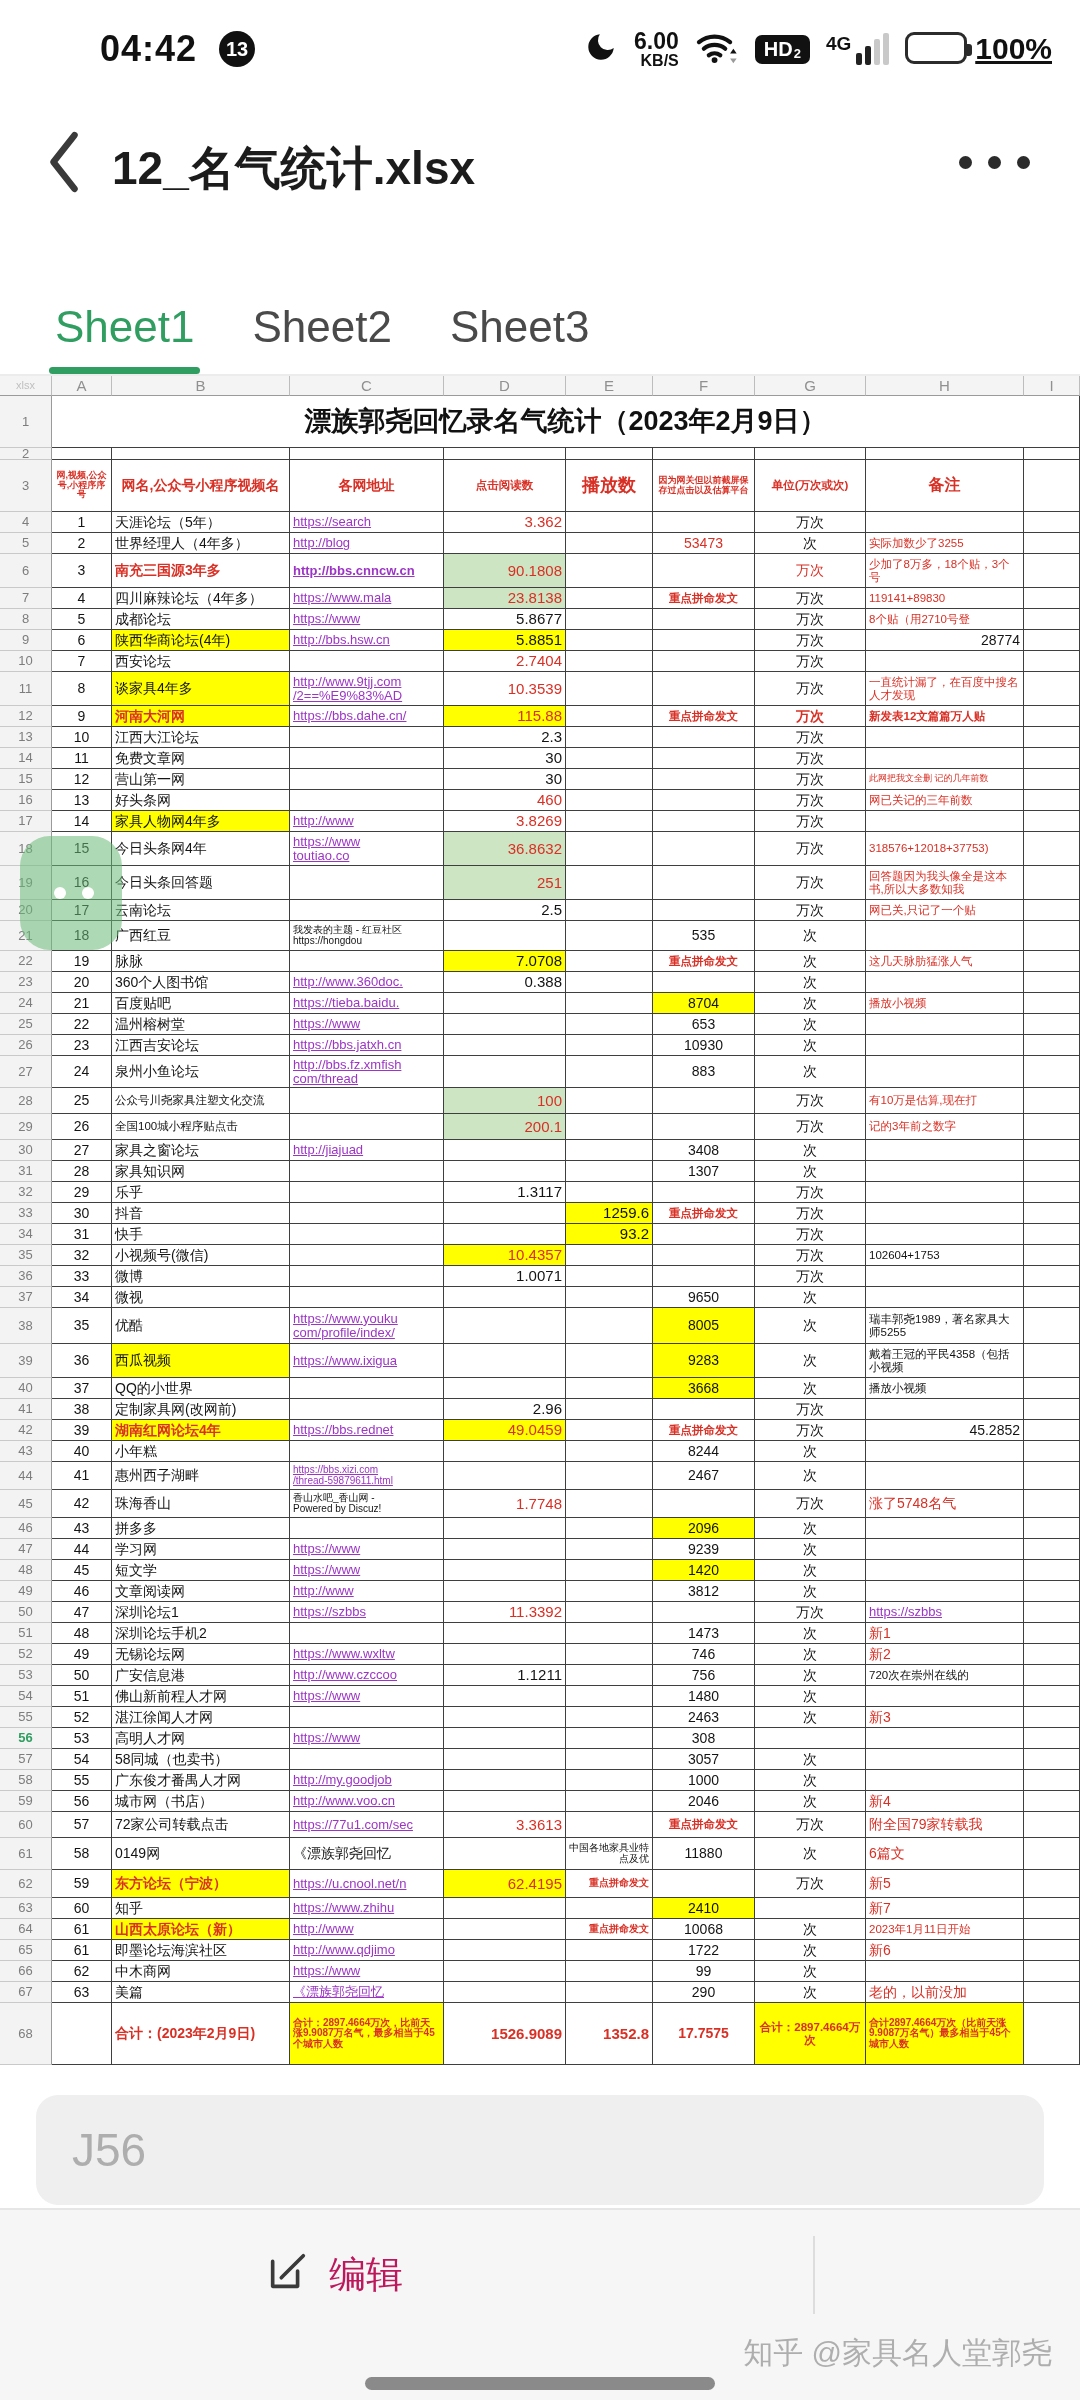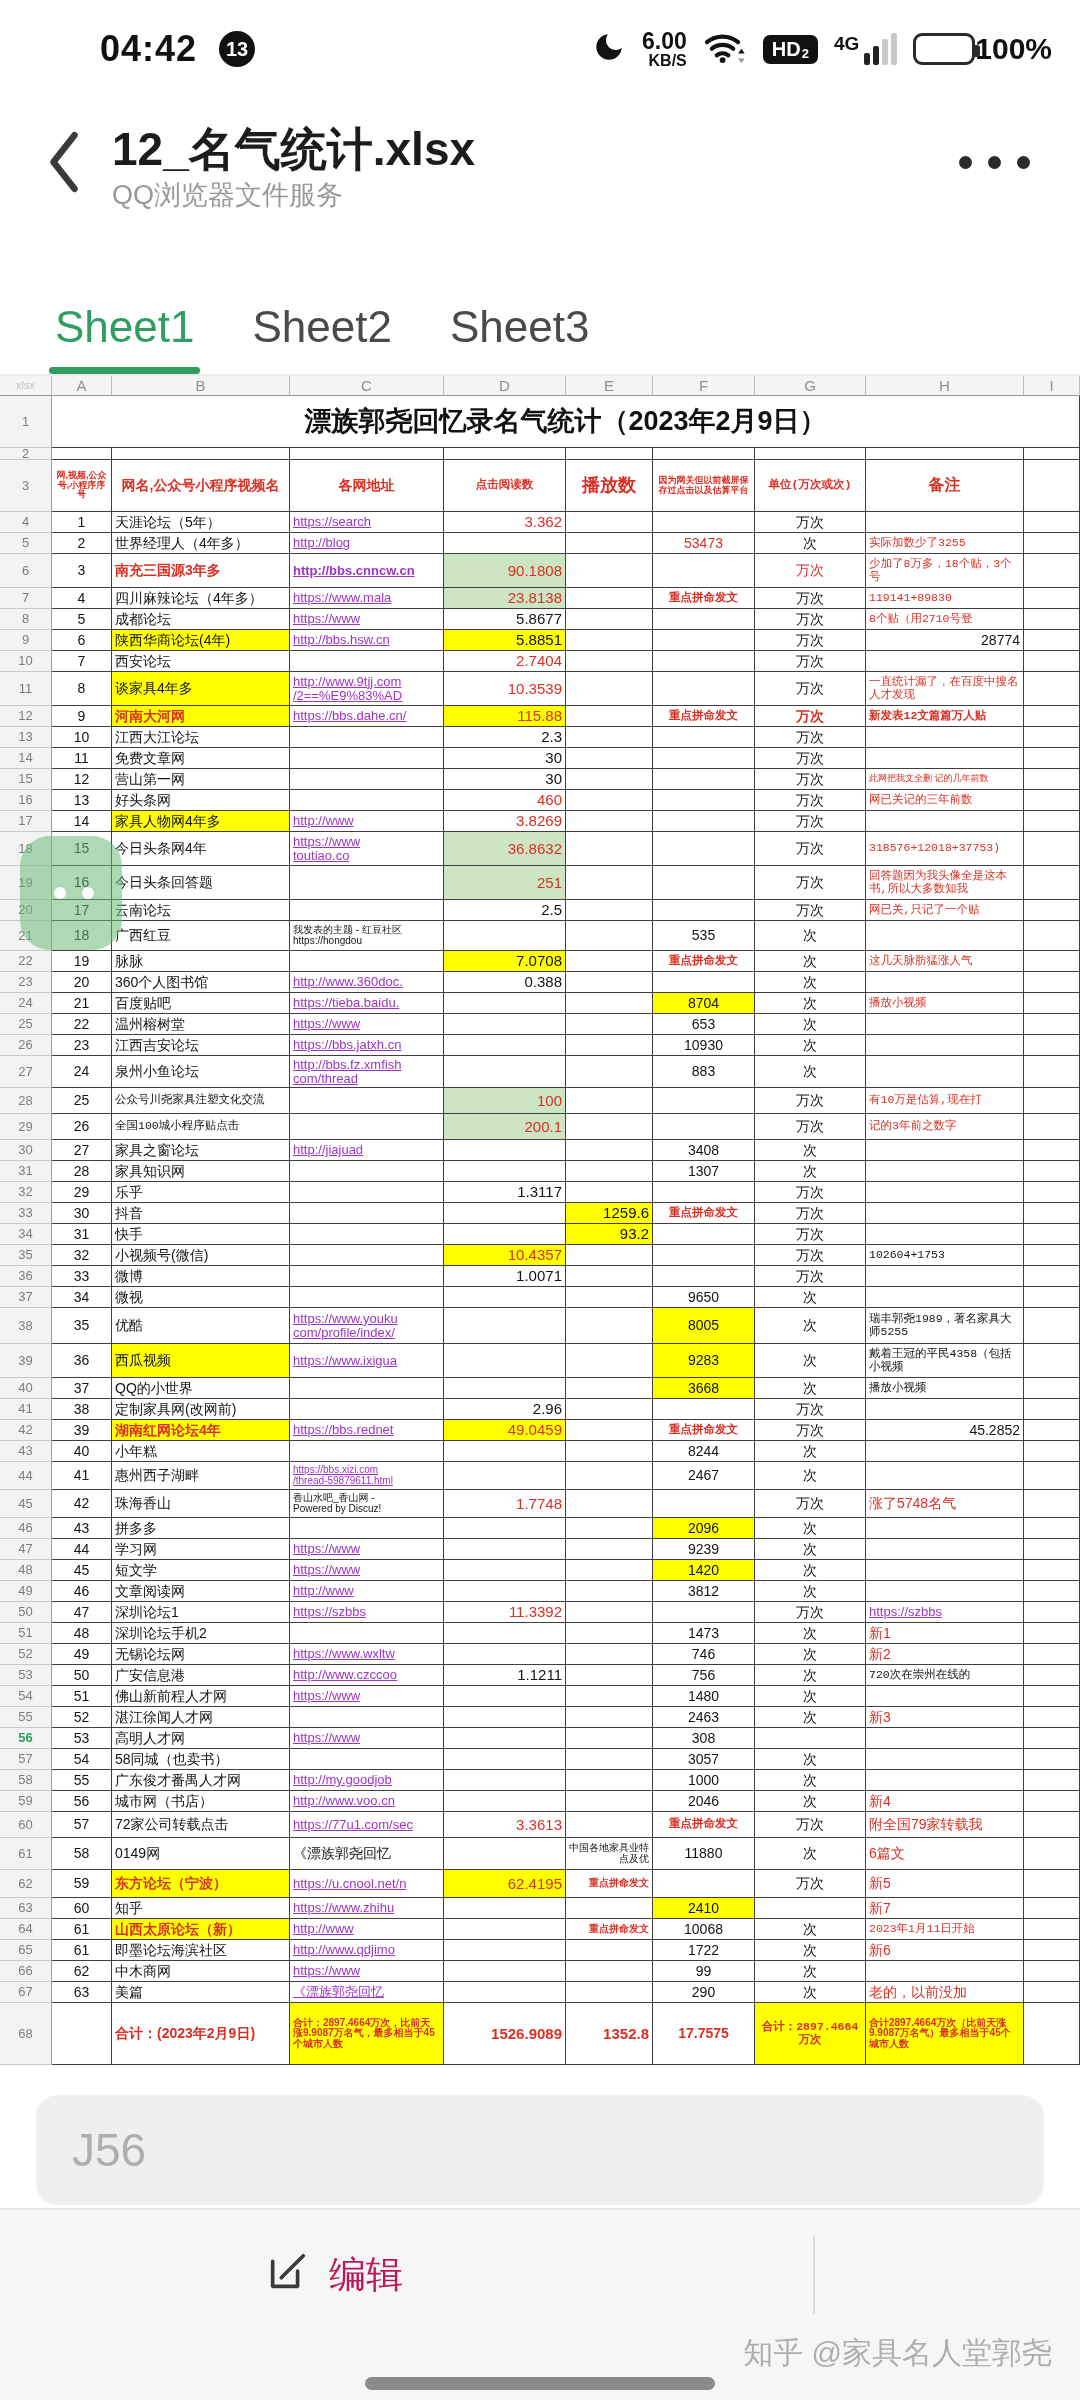--- a/index.html
+++ b/index.html
@@ -12,21 +12,21 @@
             font-size:20px;font-weight:700;display:flex;align-items:center;justify-content:center;}
   .sb-right{margin-left:auto;display:flex;align-items:center;gap:16px;}
   .sb-speed{text-align:right;line-height:1;}
   .sb-speed .v{font-size:23px;font-weight:700;}
   .sb-speed .u{font-size:16px;font-weight:600;}
   .hd-badge{background:#111;color:#fff;border-radius:7px;padding:3px 9px;font-size:20px;font-weight:700;display:flex;align-items:flex-end;}
   .hd-badge .sub{font-size:13px;margin-left:1px;}
   .sig{display:flex;align-items:flex-end;gap:3px;}
   .sig .lbl{font-size:19px;font-weight:700;margin-right:2px;align-self:flex-start;}
   .sig .bar{width:6px;border-radius:2px;}
-  .batt-wrap{display:flex;align-items:center;}
+  .batt-wrap{display:flex;align-items:flex-start;gap:8px;text-decoration:underline;}
   .batt{width:62px;height:32px;border:3px solid #2b2b2b;border-radius:9px;position:relative;padding:3px;box-sizing:border-box;}
   .batt .fill{width:100%;height:100%;border-radius:4px;}
   .batt:after{content:"";position:absolute;right:-8px;top:9px;width:5px;height:12px;background:#2b2b2b;border-radius:0 3px 3px 0;}
   .batt-pct{font-size:30px;font-weight:600;}
   
   .navbar{height:148px;display:flex;align-items:center;padding:0 40px 0 40px;box-sizing:border-box;}
   .back{width:46px;height:70px;flex:0 0 auto;}
   .nav-titles{margin-left:26px;min-width:0;margin-top:12px;}
   .nav-title{font-size:46px;font-weight:700;color:#1c1c1c;line-height:1.15;}
   .nav-sub{font-size:27px;color:#9a9a9a;margin-top:2px;}
@@ -52,21 +52,21 @@
                  border-right:1px solid #bdbdbd;border-bottom:1px solid #9a9a9a;}
   .letters .corner{font-size:11px;color:#c0c0c0;}
   .letters{height:20px;}
   .title-row{height:52px;}
   .title-cell{grid-column:2/11;justify-content:center;text-align:center;font-size:27px;font-weight:700;color:#111;}
   .r{color:#d93025;}
   .lk{color:#9c35c4;text-decoration:underline;font-size:13px;}
   .yb{background:#ffff00;}
   .gb{background:#cde5c2;padding-left:33px;}
   .bold{font-weight:700;}
-  .sm{font-size:11.5px;font-family:Liberation Mono, monospace;}
+  .sm{font-size:11.5px;}
   .xs{font-size:10px;}
   .xxs{font-size:9px;}
   .big{font-size:16px;}
   .right{justify-content:flex-end !important;text-align:right;}
   .hdr{color:#d93025;font-weight:700;justify-content:center !important;text-align:center;}
   .ebig{font-size:18px;}
   
   .bubble{position:absolute;left:20px;top:460px;width:102px;height:114px;border-radius:30px;
           background:rgba(106,186,118,.55);z-index:5;}
   .bubble i{position:absolute;top:50%;margin-top:-6px;width:12px;height:12px;border-radius:50%;background:#fff;}
@@ -130,21 +130,20 @@
   </div>
 
   <div class="navbar">
     <span class="back">
       <svg width="46" height="70" viewBox="0 0 24 36">
           <path d="M18 4 L7 18 L18 32" fill="none" stroke="#3a3a3a" stroke-width="3.4" stroke-linecap="round" stroke-linejoin="round"></path>
         </svg>
     </span>
     <span class="nav-titles">
       <div class="nav-title">12_名气统计.xlsx</div>
-      <div class="nav-sub">QQ浏览器文件服务</div>
     </span>
     <span class="more">
         <i></i>
         <i></i>
         <i></i>
       </span>
   </div>
 
   <div class="tabs">
     <span class="tab active">Sheet1</span>

